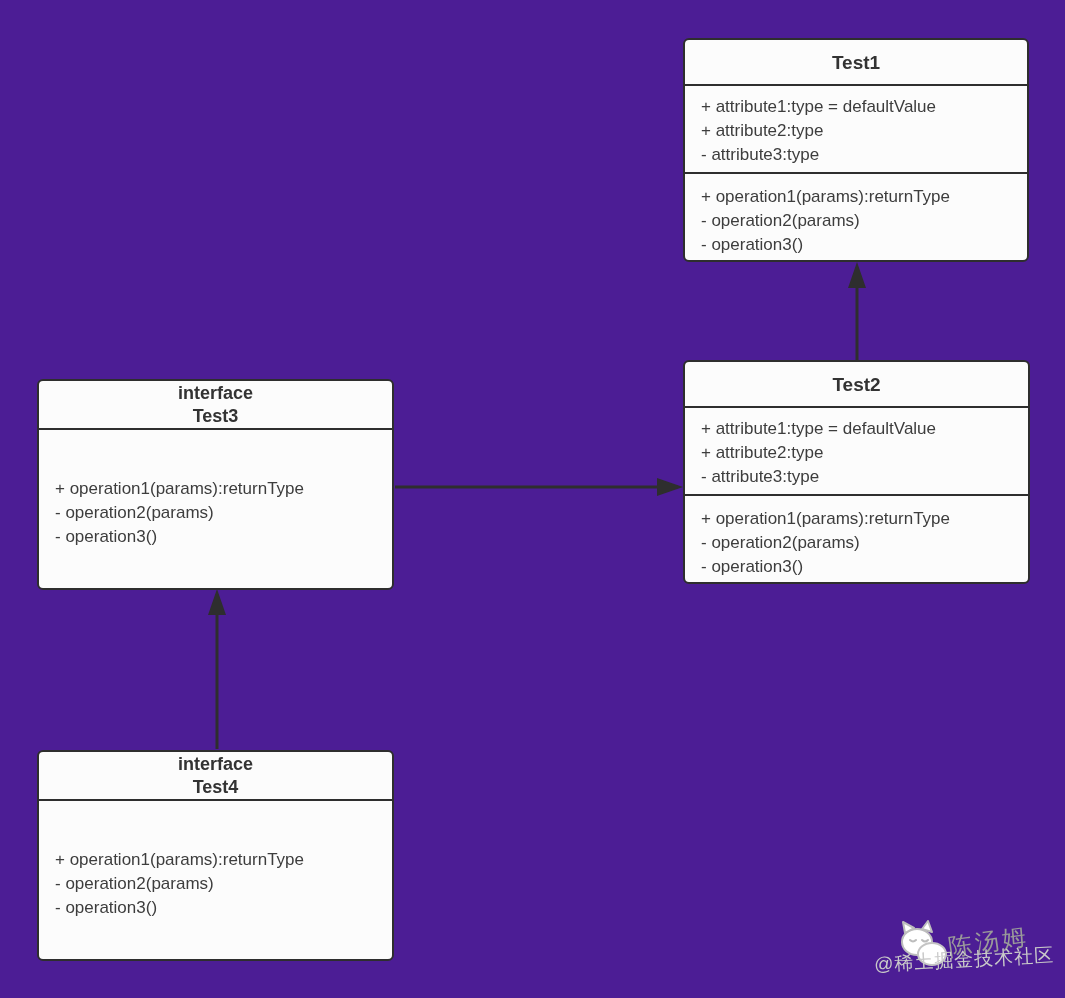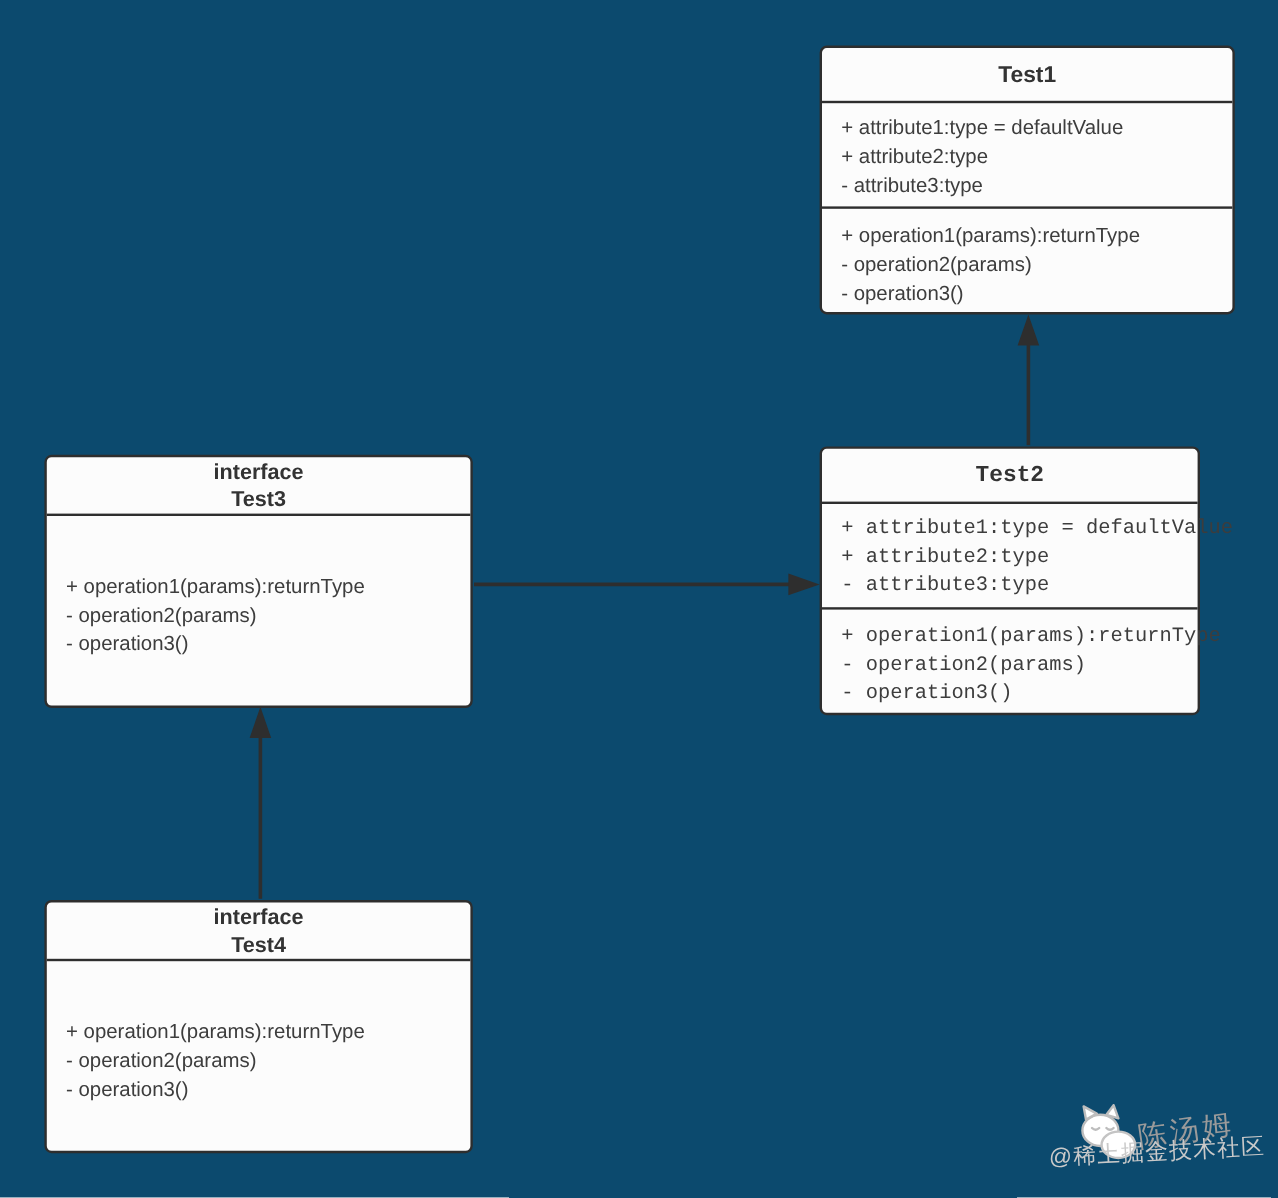--- a/index.html
+++ b/index.html
@@ -5,21 +5,21 @@
   html, body {
     margin: 0;
     padding: 0;
     background: #fafafa;
     font-family: "Liberation Sans", "DejaVu Sans", sans-serif;
   }
   .canvas {
     position: relative;
     width: 1065px;
     height: 998px;
-    background: #0c4a6e;
+    background: #4c1d95;
     overflow: hidden;
   }
   .arrow-layer {
     position: absolute;
     left: 0; top: 0;
     width: 1065px; height: 998px;
     pointer-events: none;
   }
   .uml-box {
     position: absolute;
@@ -51,21 +51,21 @@
   }
   .row { height: 24px; }
 
   
   #box-test1 { left: 683px; top: 38px;  width: 346px; height: 224px; }
   #box-test1 .box-title { height: 44px; }
   #box-test1 .attrs { height: 88px; padding-top: 9px; }
   #box-test1 .ops   { height: 90px; padding-top: 11px; }
 
   
-  #box-test2 { left: 683px; top: 372px; width: 317px; height: 224px; font-family: Liberation Mono, monospace; }
+  #box-test2 { left: 683px; top: 360px; width: 347px; height: 224px; }
   #box-test2 .box-title { height: 44px; }
   #box-test2 .attrs { height: 88px; padding-top: 9px; }
   #box-test2 .ops   { height: 90px; padding-top: 11px; }
 
   
   #box-test3 { left: 37px; top: 379px; width: 357px; height: 211px; }
   #box-test3 .box-title { height: 47px; font-size: 18px; }
   #box-test3 .ops { height: 160px; padding-top: 47px; }
 
   

